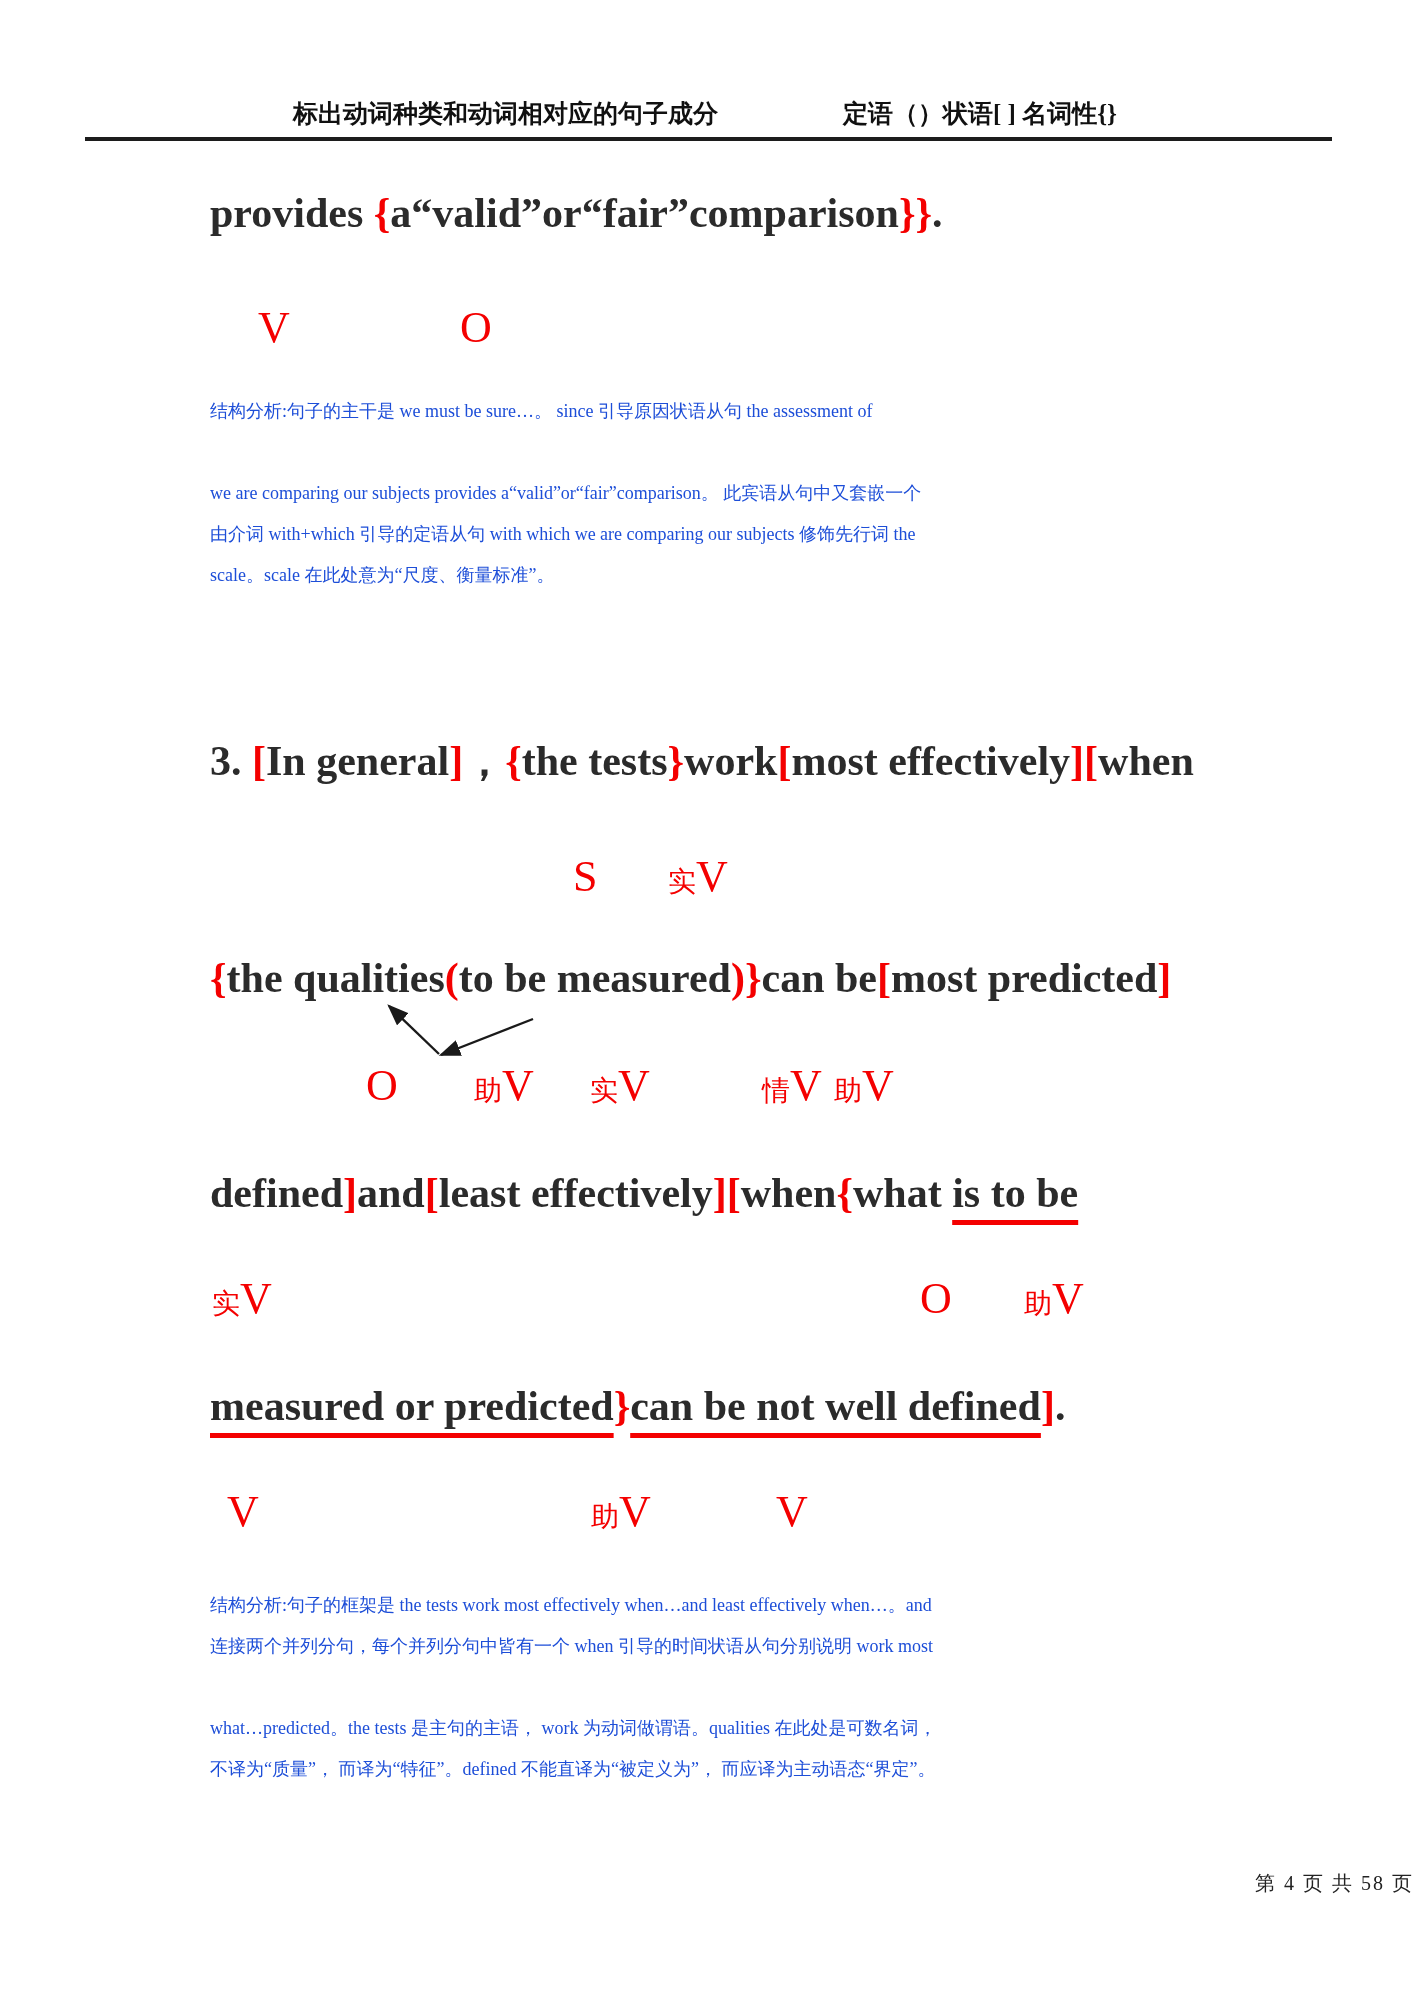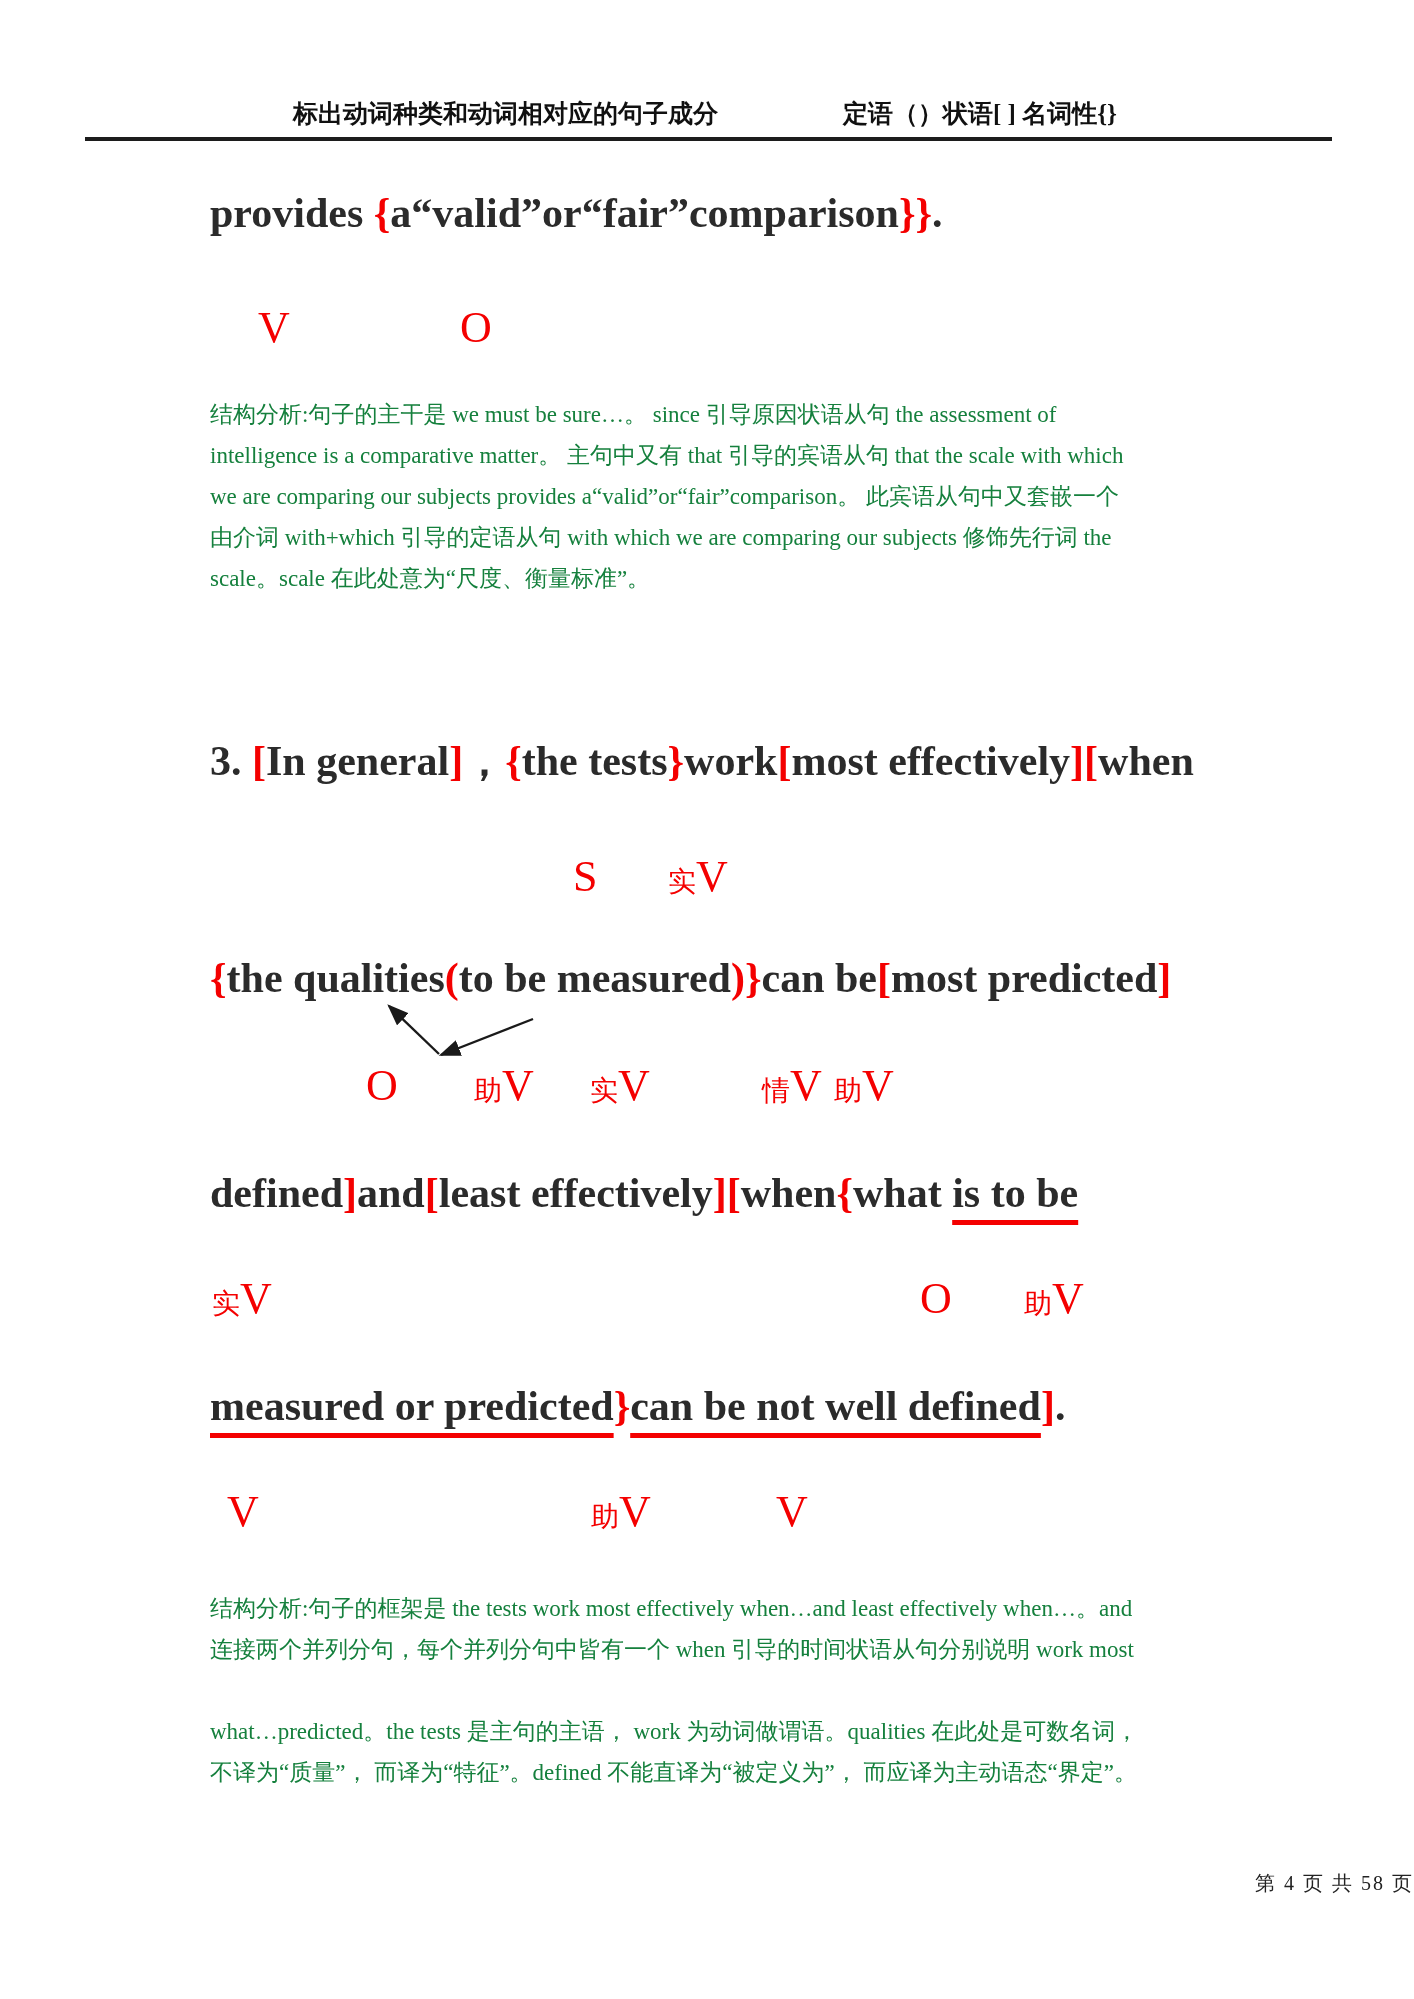--- a/index.html
+++ b/index.html
@@ -23,21 +23,21 @@
     color:inherit;
     text-decoration:underline;
     text-decoration-color:var(--accent,#f40000);
     text-decoration-thickness:5px;
     text-underline-offset:13px;
   }
   .labrow { left:0; top:0; width:100%; height:56px; }
   .lab { position:absolute; top:0; color:var(--accent,#f40000); white-space:nowrap; }
   .lab .en { font-size:44px; line-height:1; }
   .lab .cn { font-size:28px; line-height:1; }
-  .pline { font-size:23px; line-height:1.3; color:#15803d; white-space:nowrap; }
+  .pline { font-size:18px; line-height:1.3; color:#1d4ed8; white-space:nowrap; }
   .footer {
     left:0; width:100%; text-align:right;
     font-size:20px; letter-spacing:2px; color:#222222;
   }
 </style>
 </head>
 <body>
 
 <div class="page">
 
@@ -46,21 +46,20 @@
   <div class="abs rule" style="left:85px; top:133px; width:1247px; height:4px"></div>
 
   <div class="abs big" style="left:210px; top:185px"><span class="seg-b">provides </span><span class="seg-r">{</span><span class="seg-b">a“valid”or“fair”comparison</span><span class="seg-r">}}</span><span class="seg-b">.</span></div>
 
   <div class="abs labrow" style="top:302px">
     <span class="lab" style="left:258px"><span class="en">V</span></span>
     <span class="lab" style="left:460px"><span class="en">O</span></span>
   </div>
 
   <div class="abs pline" style="left:210px; top:396px">结构分析:句子的主干是 we must be sure…。 since 引导原因状语从句 the assessment of</div>
-  <div class="abs pline" style="left:210px; top:437px">intelligence is a comparative matter。 主句中又有 that 引导的宾语从句 that the scale with which</div>
   <div class="abs pline" style="left:210px; top:478px">we are comparing our subjects provides a“valid”or“fair”comparison。 此宾语从句中又套嵌一个</div>
   <div class="abs pline" style="left:210px; top:519px">由介词 with+which 引导的定语从句 with which we are comparing our subjects 修饰先行词 the</div>
   <div class="abs pline" style="left:210px; top:560px">scale。scale 在此处意为“尺度、衡量标准”。</div>
 
   <div class="abs big" style="left:210px; top:733px"><span class="seg-b">3. </span><span class="seg-r">[</span><span class="seg-b">In general</span><span class="seg-r">]</span><span class="seg-b">，</span><span class="seg-r">{</span><span class="seg-b">the tests</span><span class="seg-r">}</span><span class="seg-b">work</span><span class="seg-r">[</span><span class="seg-b">most effectively</span><span class="seg-r">][</span><span class="seg-b">when</span></div>
 
   <div class="abs labrow" style="top:851px">
     <span class="lab" style="left:573px"><span class="en">S</span></span>
     <span class="lab" style="left:668px"><span class="cn">实</span><span class="en">V</span></span>
   </div>

